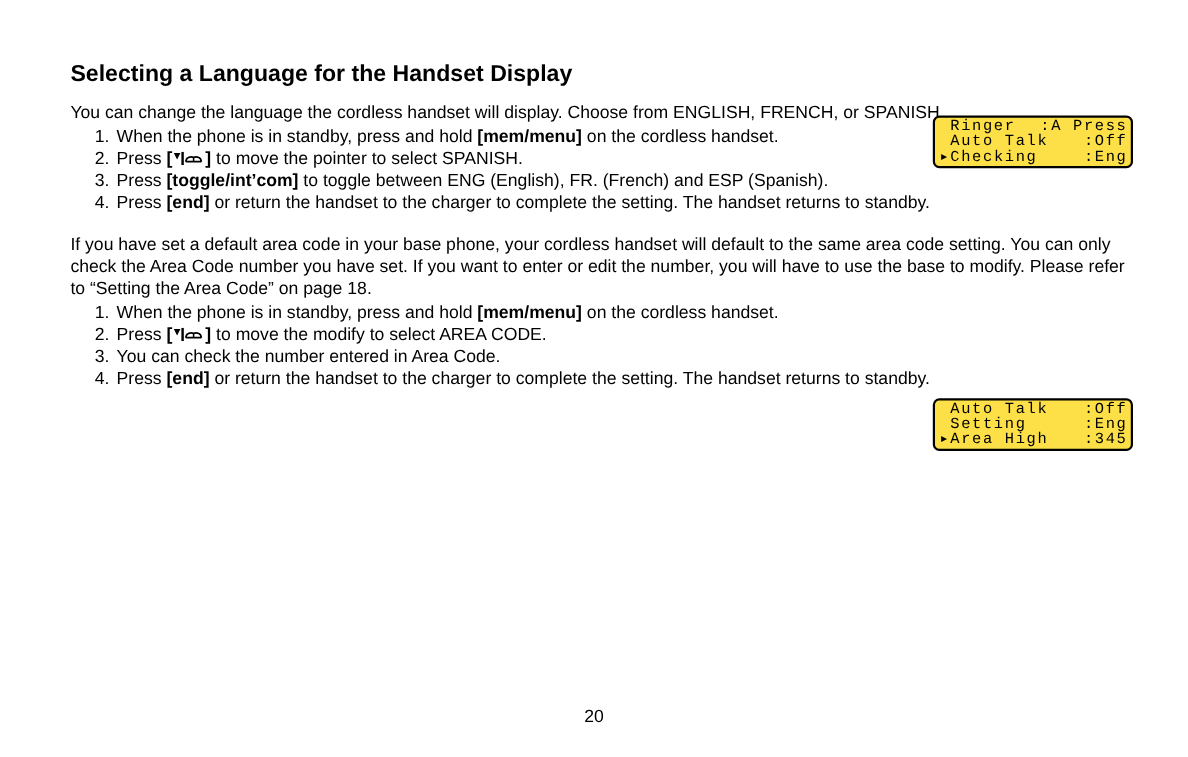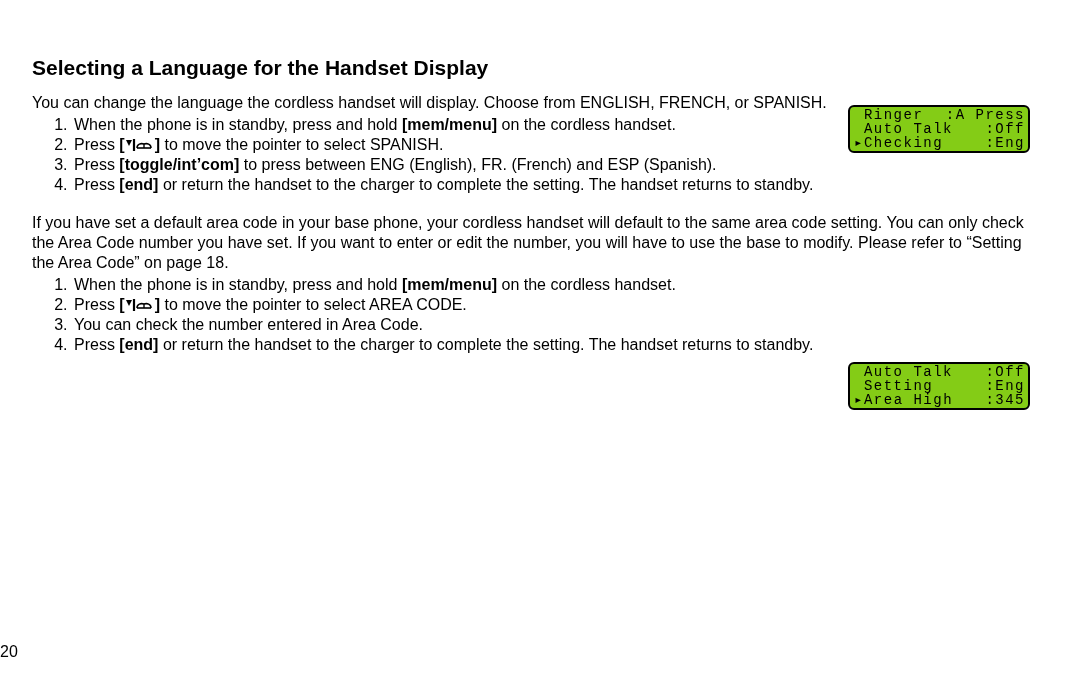--- a/index.html
+++ b/index.html
@@ -8,21 +8,21 @@
     background: #fff;
     width: 1080px;
     height: 688px;
     font-family: Arial, Helvetica, sans-serif;
     color: #000;
     font-size: 16px;
     line-height: 1.25;
   }
   .page {
     position: relative;
-    padding: 55px 50px 40px 32px;
+    padding: 55px 50px 40px 64px;
     box-sizing: border-box;
     height: 100%;
   }
   h2 {
     font-size: 21px;
     font-weight: bold;
     margin: 0 0 2px 0;
   }
   p.intro {
     margin: 12px 0 2px 0;
@@ -39,21 +39,21 @@
     position: absolute;
     border: 2px solid #000;
     border-radius: 6px;
     font-family: "Courier New", monospace;
     font-size: 14px;
     line-height: 14px;
     letter-spacing: 1.5px;
     white-space: pre;
     box-sizing: border-box;
     overflow: hidden;
-    background: #84cc16;
+    background: #fde047;
     display: flex;
     flex-direction: column;
     justify-content: center;
   }
   .lcd .row {
     display: flex;
     justify-content: space-between;
   }
   .lcd.lcd1 { top: 105px; right: 50px; width: 182px; height: 48px; padding: 1px 3px 1px 4px; }
   .lcd.lcd2 { top: 362px; right: 50px; width: 182px; height: 48px; padding: 1px 3px 1px 4px; }
@@ -63,20 +63,21 @@
     vertical-align: middle;
     position: relative;
     top: -1px;
   }
   .downarrow-icon svg { display: block; }
 
   .pagenum {
     position: absolute;
     left: 0; right: 0;
     bottom: 26px;
+    text-align: center;
     font-size: 16px;
   }
 </style>
 </head>
 <body>
 
 <div class="page">
 
   <h2>Selecting a Language for the Handset Display</h2>
   <p class="intro">You can change the language the cordless handset will display. Choose from ENGLISH, FRENCH, or SPANISH.</p>
@@ -87,40 +88,40 @@
     <li>
       <span>Press </span><b><span>[</span><span class="downarrow-icon"><svg width="30" height="12" viewBox="0 0 30 12">
               <path d="M1 1 L7 1 L4 7 Z" fill="#000"></path>
               <line x1="9" y1="0" x2="9" y2="12" stroke="#000" stroke-width="2.2"></line>
               <path d="M12 9 C12 5 16 4 19 5 C22 4 26 5 26 9" fill="none" stroke="#000" stroke-width="1.6"></path>
               <line x1="19" y1="5" x2="19" y2="9" stroke="#000" stroke-width="1.4"></line>
               <line x1="12" y1="9" x2="26" y2="9" stroke="#000" stroke-width="1.6"></line>
             </svg></span><span>]</span></b><span> to move the pointer to select SPANISH.</span>
     </li>
     <li>
-      <span>Press </span><b>[toggle/int’com]</b><span> to press between ENG (English), FR. (French) and ESP (Spanish).</span>
+      <span>Press </span><b>[toggle/int’com]</b><span> to toggle between ENG (English), FR. (French) and ESP (Spanish).</span>
     </li>
     <li>
       <span>Press </span><b>[end]</b><span> or return the handset to the charger to complete the setting. The handset returns to standby.</span>
     </li>
   </ol>
 
   <p class="intro">If you have set a default area code in your base phone, your cordless handset will default to the same area code setting. You can only check the Area Code number you have set. If you want to enter or edit the number, you will have to use the base to modify. Please refer to “Setting the Area Code” on page 18.</p>
   <ol>
     <li>
       <span>When the phone is in standby, press and hold </span><b>[mem/menu]</b><span> on the cordless handset.</span>
     </li>
     <li>
       <span>Press </span><b><span>[</span><span class="downarrow-icon"><svg width="30" height="12" viewBox="0 0 30 12">
               <path d="M1 1 L7 1 L4 7 Z" fill="#000"></path>
               <line x1="9" y1="0" x2="9" y2="12" stroke="#000" stroke-width="2.2"></line>
               <path d="M12 9 C12 5 16 4 19 5 C22 4 26 5 26 9" fill="none" stroke="#000" stroke-width="1.6"></path>
               <line x1="19" y1="5" x2="19" y2="9" stroke="#000" stroke-width="1.4"></line>
               <line x1="12" y1="9" x2="26" y2="9" stroke="#000" stroke-width="1.6"></line>
-            </svg></span><span>]</span></b><span> to move the pointer to select AREA CODE.</span>
+            </svg></span><span>]</span></b><span> to move the modify to select AREA CODE.</span>
     </li>
     <li>
       <span>You can check the number entered in Area Code.</span>
     </li>
     <li>
       <span>Press </span><b>[end]</b><span> or return the handset to the charger to complete the setting. The handset returns to standby.</span>
     </li>
   </ol>
 
   <div class="lcd lcd1">

